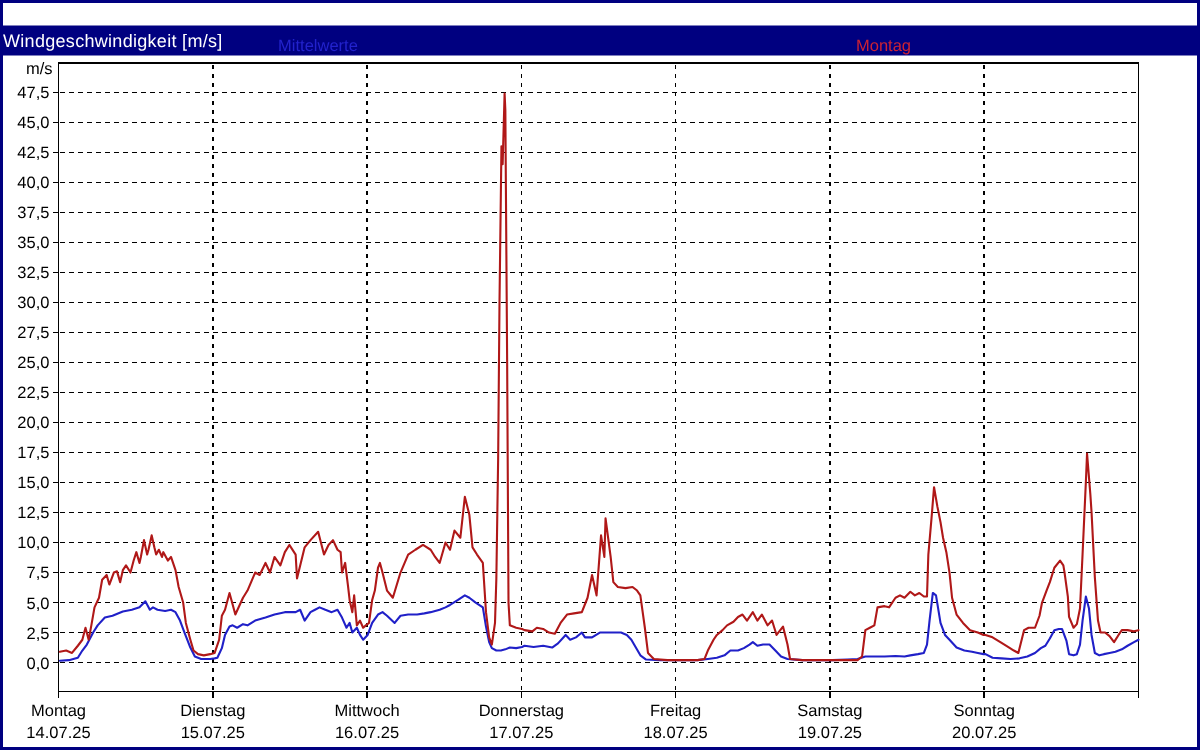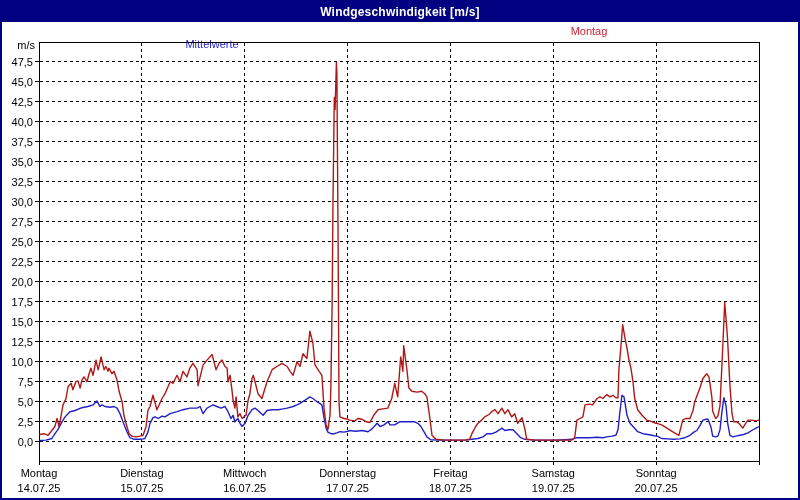--- a/index.html
+++ b/index.html
@@ -6,33 +6,33 @@
   .window{
     position:relative;
     width:800px;height:500px;
     box-sizing:border-box;
     border:2px solid #000080;
     background:#ffffff;
     font-family:"Liberation Sans","DejaVu Sans",sans-serif;
     overflow:hidden;
   }
   .title-bar{
-    position:absolute;left:0;top:0;right:0;height:20px;
+    position:absolute;left:0;top:15px;right:0;height:20px;
     background:#000080;
     color:#ffffff;
-    font-size:12px;font-weight:bold;
-    text-align:center;line-height:20px;
+    font-size:12px;font-weight:normal;
+    line-height:20px;
     letter-spacing:0.2px;
   }
   .legend-label{
     position:absolute;top:22px;height:14px;
     width:124px;text-align:center;
     font-size:11px;line-height:14px;
   }
-  .legend-mean{left:148px;margin-top:13px;}
+  .legend-mean{left:148px;}
   .legend-max{left:525px;}
   #chart-svg{position:absolute;left:0;top:0;}
   text{font-family:"Liberation Sans","DejaVu Sans",sans-serif;}
 </style>
 </head>
 <body>
 
 <div class="window">
   <div class="title-bar">
     <span>Windgeschwindigkeit [m/s]</span>

